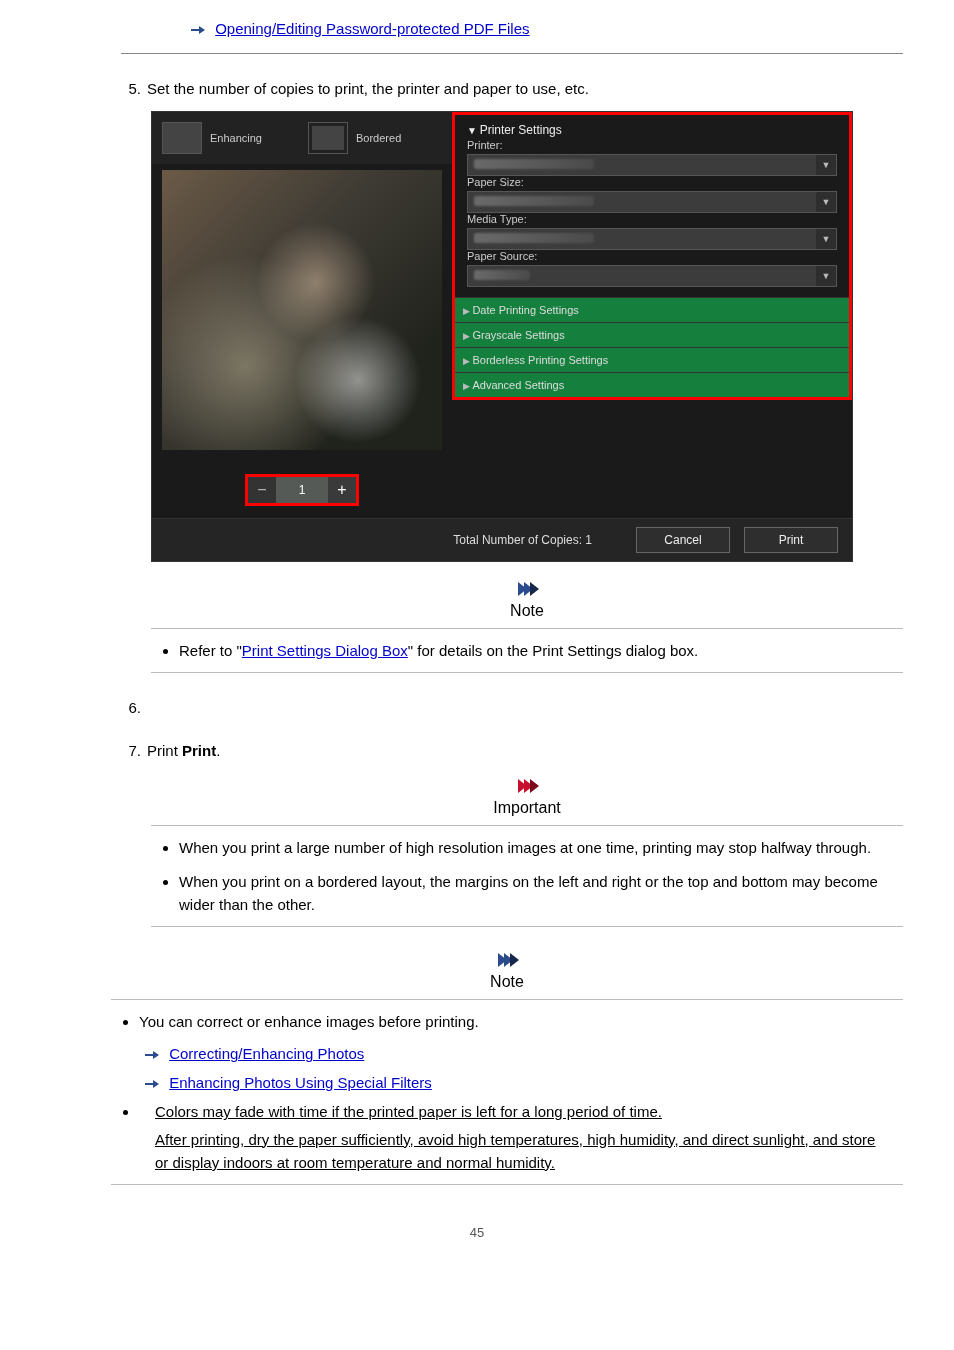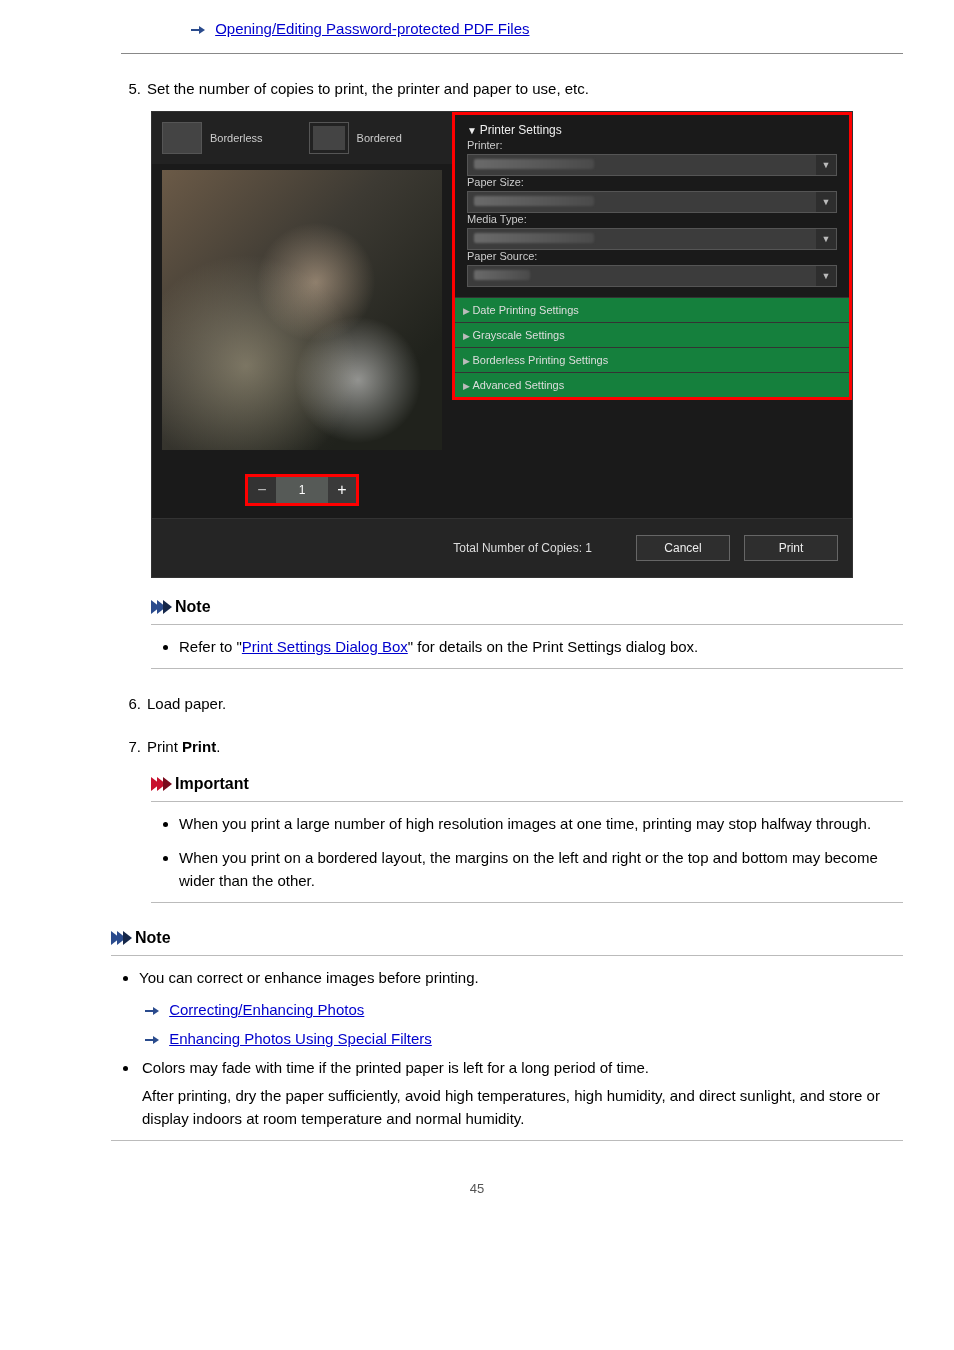--- a/index.html
+++ b/index.html
@@ -132,38 +132,39 @@
     background:#15803d;
   }
   .ps-section {
     border-top:1px solid #333;
     padding:6px 8px;
     font-size:11px; color:#ddd;
   }
   .ps-section::before { content:"▶ "; font-size:9px; color:#bbb; }
   .shot-bottom {
     display:flex; align-items:center;
-    background:#252525; padding:16px 14px;
+    background:#252525; padding:8px 14px;
     border-top:1px solid #333;
   }
   .tnc { flex:1; text-align:right; padding-right:30px; font-size:12px; color:#ddd; }
   .dlg-btn {
     width:92px; height:24px; margin-left:14px;
     background:#2e2e2e; border:1px solid #666;
     color:#eee; font-size:12px;
     display:inline-flex; align-items:center; justify-content:center;
   }
   
   .callout {
     margin: 20px 0 0 0;
   }
   .callout-head {
     display:flex; align-items:center; gap:6px;
-    font-weight:bold; font-size:16px;
+    font-weight:normal; font-size:16px;
     padding-bottom:2px;
+    flex-direction:column;
   }
   .chev3 { display:inline-flex; }
   .chev3 span {
     width:0; height:0;
     border-top:7px solid transparent;
     border-bottom:7px solid transparent;
     margin-right:-3px;
   }
   .chev3.blue span { border-left:9px solid #2a4b8d; }
   .chev3.blue span:last-child { border-left-color:#15274a; }
@@ -184,21 +185,21 @@
   }
   .sub-links li { margin: 6px 0; }
   .arrow-svg {
     display:inline-block; width:14px; height:10px; margin-right:6px; vertical-align:middle;
   }
   .pg-num {
     text-align:center; font-size:13px; color:#555;
     margin-top:40px;
   }
   .indent-block { padding-left: 38px; }
-  .para { margin: 4px 3px; line-height:1.55; }
+  .para { margin: 4px 16px; line-height:1.55;text-decoration:underline; }
   
   ul.dot {
     list-style: disc;
     margin: 6px 0 0 0;
     padding-left: 28px;
   }
   ul.dot > li { margin: 4px 0 10px 0; line-height:1.55; }
   .step7-important{ margin-left:0; }
 </style>
 </head>
@@ -219,21 +220,21 @@
     <div class="ol-num" style="width:90px;">5.</div>
     <div class="ol-body">Set the number of copies to print, the printer and paper to use, etc.</div>
   </div>
 
   <div style="padding-left:100px;">
     <div class="shot">
       <div class="shot-top">
         <div class="shot-left">
           <div class="layout-row">
             <div class="layout-thumb"></div>
-            <span class="layout-label">Borderless</span>
+            <span class="layout-label">Enhancing</span>
             <div style="width:30px;"></div>
             <div class="layout-thumb inner"></div>
             <span class="layout-label">Bordered</span>
           </div>
           <div class="preview"></div>
           <div class="copies-ctrl">
             <div class="copies-btn">−</div>
             <div class="copies-num">1</div>
             <div class="copies-btn plus">+</div>
           </div>
@@ -293,21 +294,20 @@
     <ul class="dot">
       <li>
         <span>Refer to "</span><a class="link">Print Settings Dialog Box</a><span>" for details on the Print Settings dialog box.</span>
       </li>
     </ul>
     <hr class="hr-light">
   </div>
 
   <div class="ol-row">
     <div class="ol-num" style="width:90px;">6.</div>
-    <div class="ol-body">Load paper.</div>
   </div>
 
   <div class="ol-row">
     <div class="ol-num" style="width:90px;">7.</div>
     <div class="ol-body">
       <span>Print </span><b>Print</b><span>.</span>
     </div>
   </div>
 
   <div class="callout step7-important" style="margin-left:100px;">

